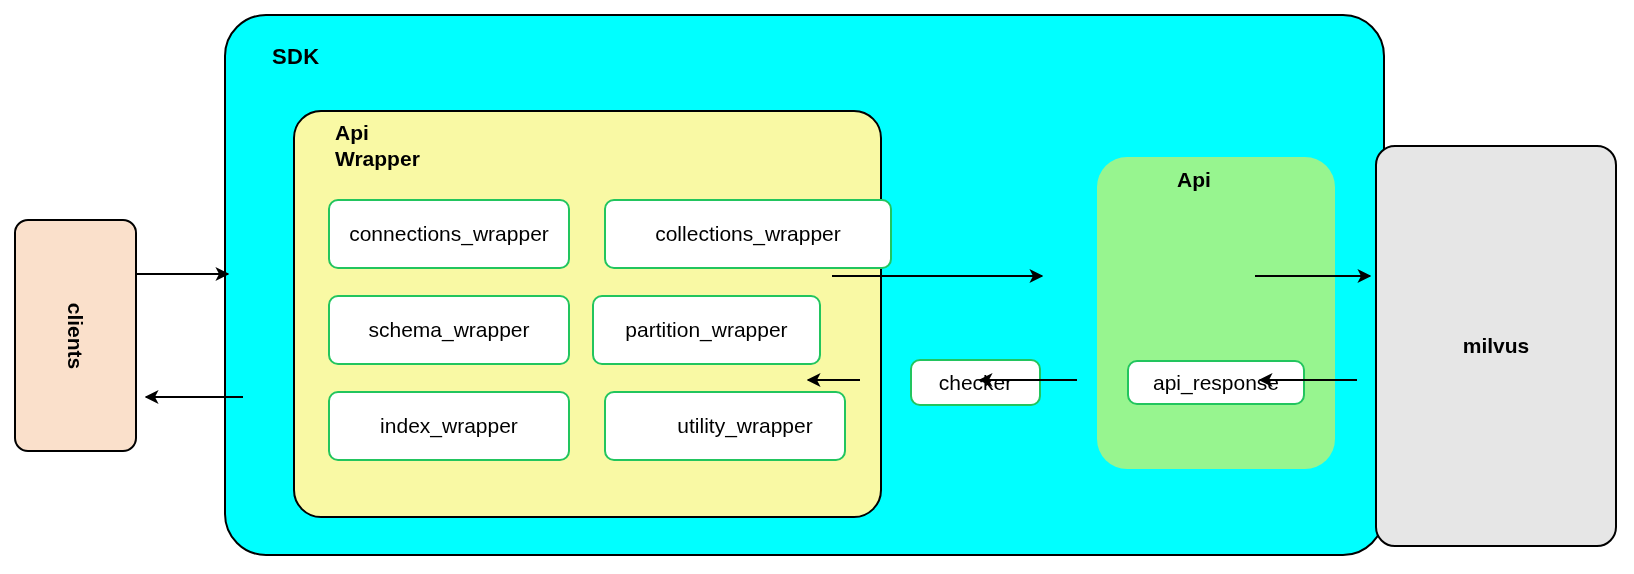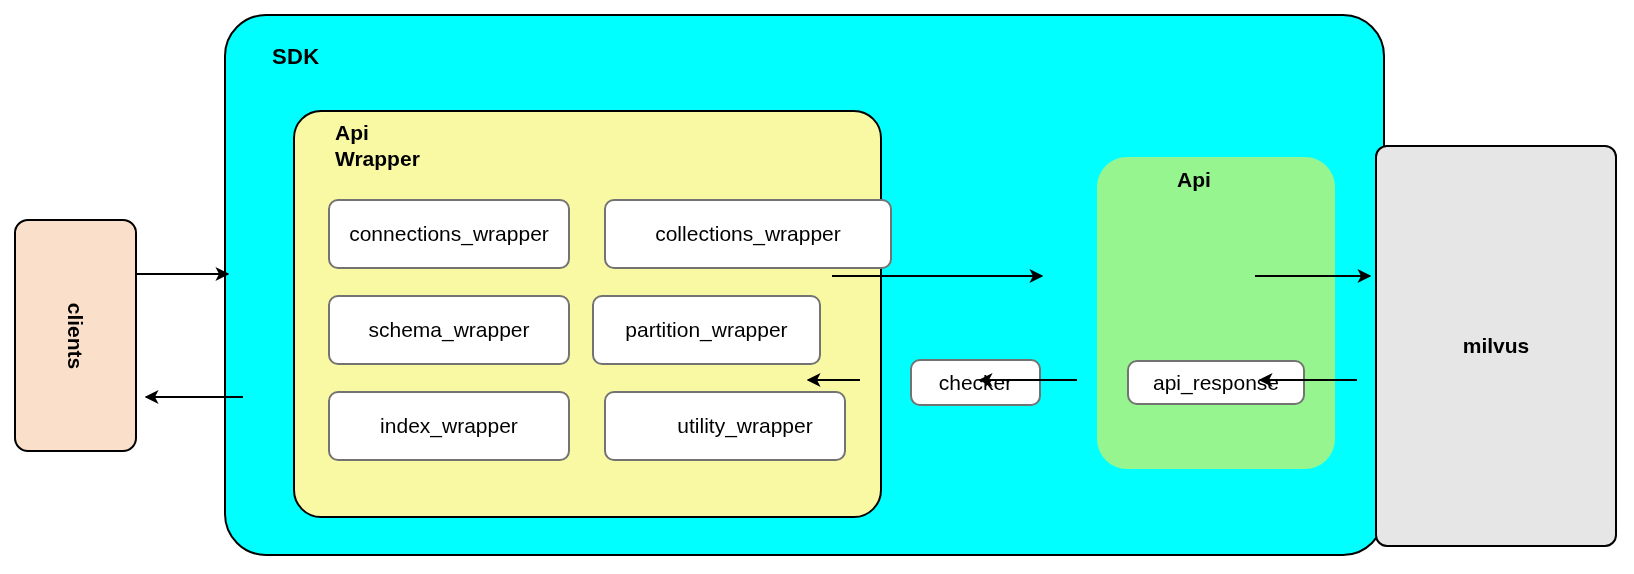--- a/index.html
+++ b/index.html
@@ -93,21 +93,21 @@
     line-height: 26px;
     font-weight: bold;
     color: #000000;
     text-align: center;
     width: 170px;
   }
 
   
   .leaf {
     background: #FFFFFF;
-    border: 2px solid #737373;
+    border: 2px solid #22c55e;
     border-radius: 10px;
     font-size: 21px;
     color: #000000;
   }
 
   
   .clients-node {
     left: 14px;
     top: 219px;
     width: 123px;
@@ -125,21 +125,21 @@
   }
 
   
   .milvus-node {
     left: 1375px;
     top: 145px;
     width: 242px;
     height: 402px;
     background: #E6E6E6;
     border: 2px solid #000000;
-    border-radius: 12px;
+    border-radius: 20px;
   }
   .milvus-label {
     font-size: 21px;
     font-weight: bold;
     color: #000000;
   }
 
   
   #connectors {
     position: absolute;

